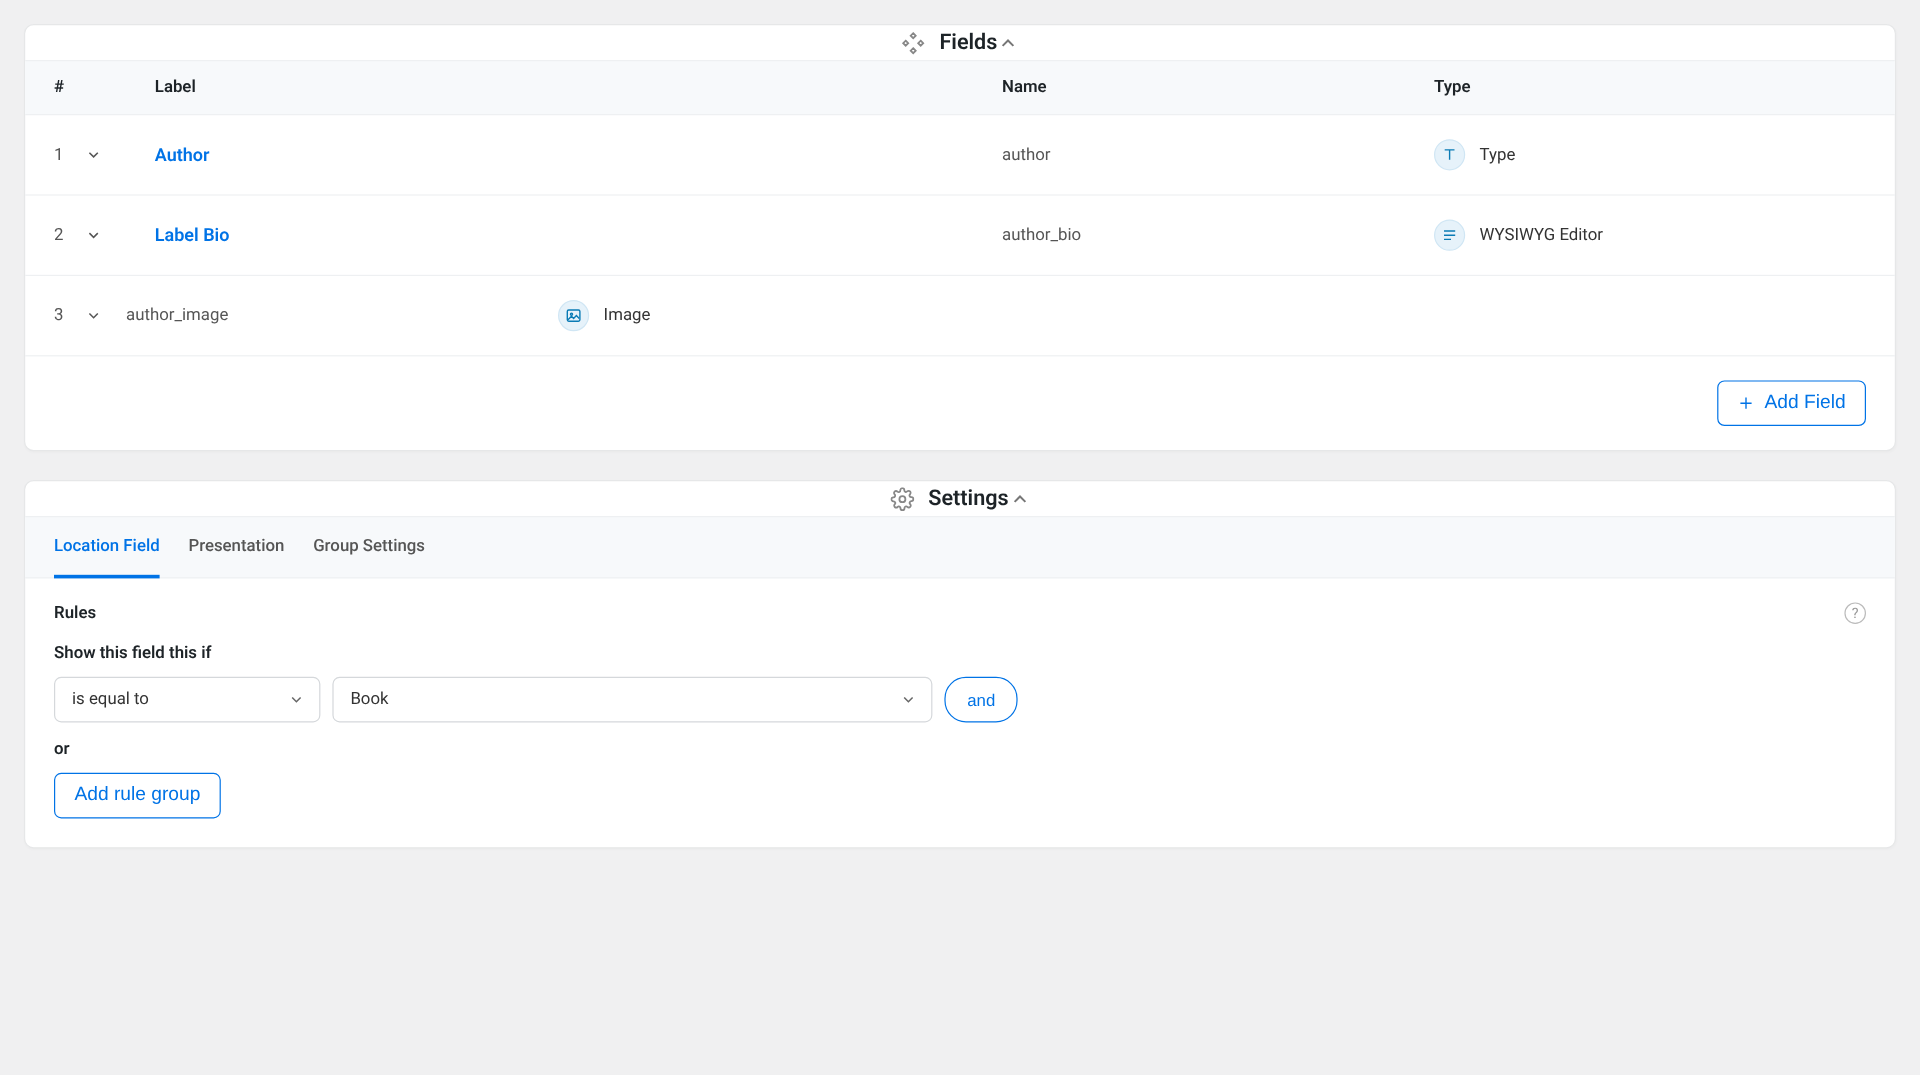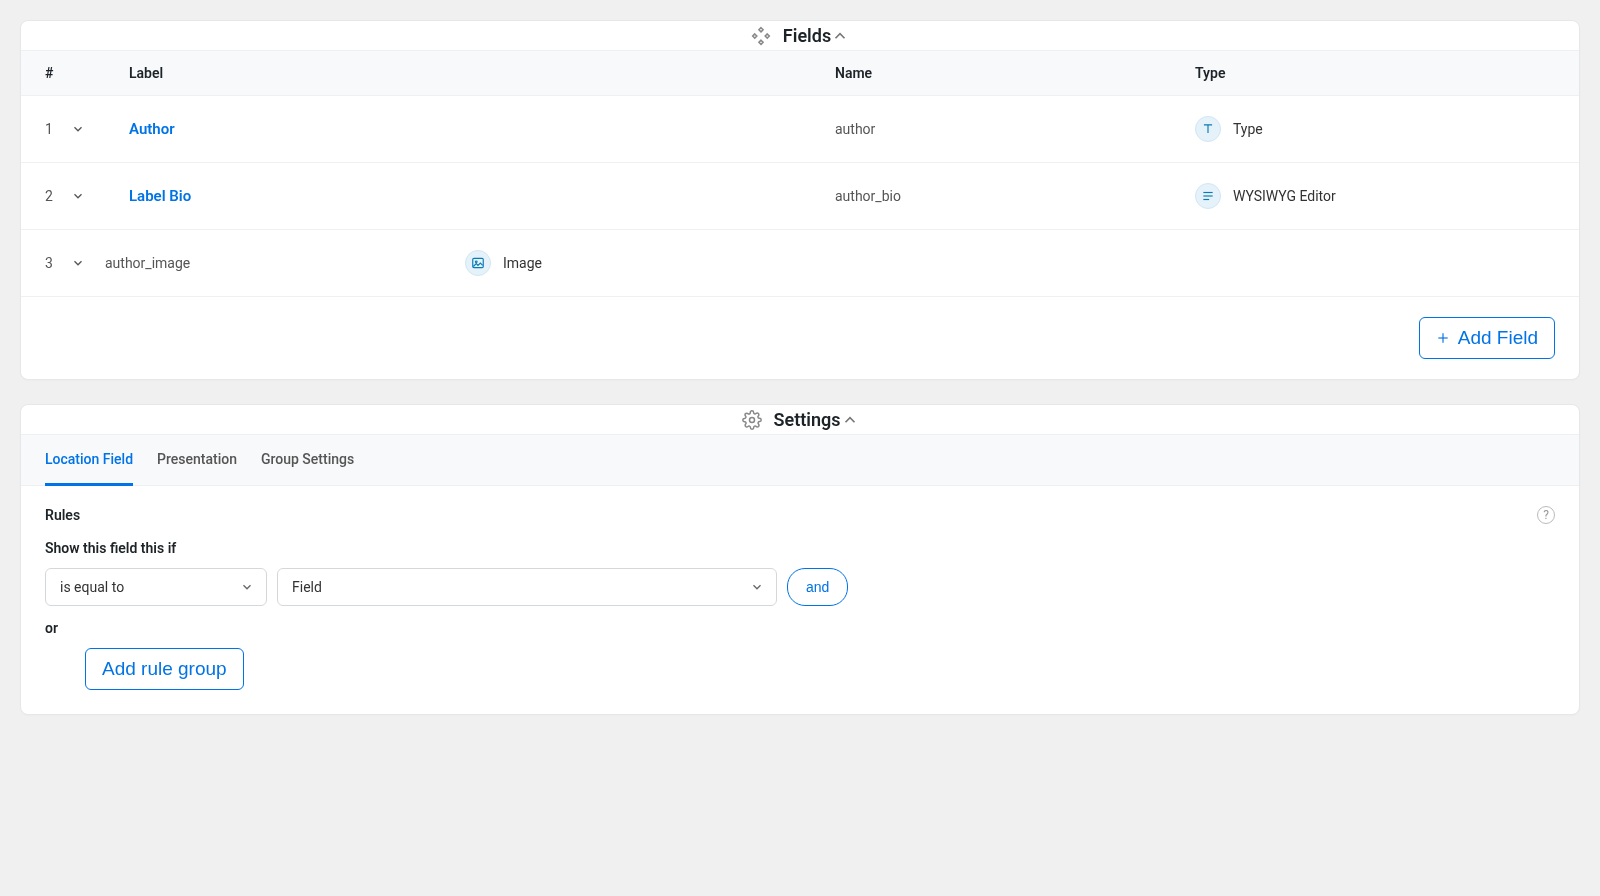--- a/index.html
+++ b/index.html
@@ -117,27 +117,26 @@
       padding: 20px 24px;
       display: flex;
       justify-content: flex-end;
     }
     .btn-outline {
       border: 1px solid #0073e6;
       color: #0073e6;
       background: #fff;
       border-radius: 6px;
       padding: 9px 16px;
-      font-size: 19px;
+      font-size: 16px;
       font-weight: 500;
       display: inline-flex;
       align-items: center;
       gap: 8px;
       cursor: pointer;
-      margin-left: 40px;
     }
     .plus-icon {
       width: 14px;
       height: 14px;
       stroke: #0073e6;
       stroke-width: 2;
     }
     .tabs {
       display: flex;
       gap: 24px;
@@ -357,21 +356,21 @@
     <div class="rules-subtitle">Show this field this if</div>
 
     <div class="rule-row">
       <div class="select select-op">
         <span>is equal to</span>
         <svg class="select-chevron" viewBox="0 0 24 24" fill="none" stroke="currentColor" stroke-width="2.2">
             <polyline points="6 9 12 15 18 9"></polyline>
           </svg>
       </div>
       <div class="select select-value">
-        <span>Field</span>
+        <span>Book</span>
         <svg class="select-chevron" viewBox="0 0 24 24" fill="none" stroke="currentColor" stroke-width="2.2">
             <polyline points="6 9 12 15 18 9"></polyline>
           </svg>
       </div>
       <button class="btn-and">and</button>
     </div>
 
     <div class="or-text">or</div>
 
     <button class="btn-outline">

